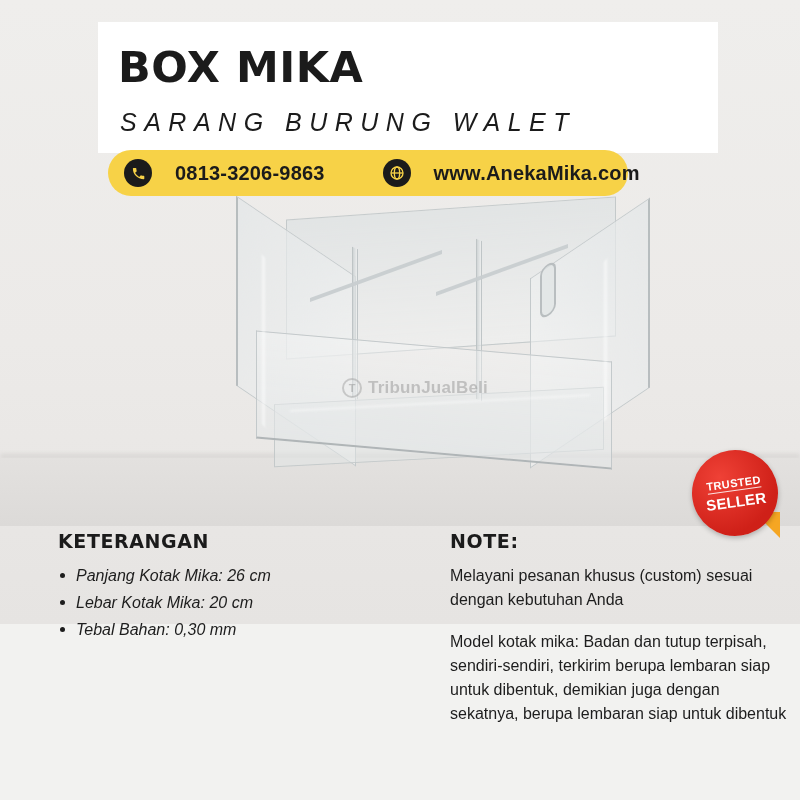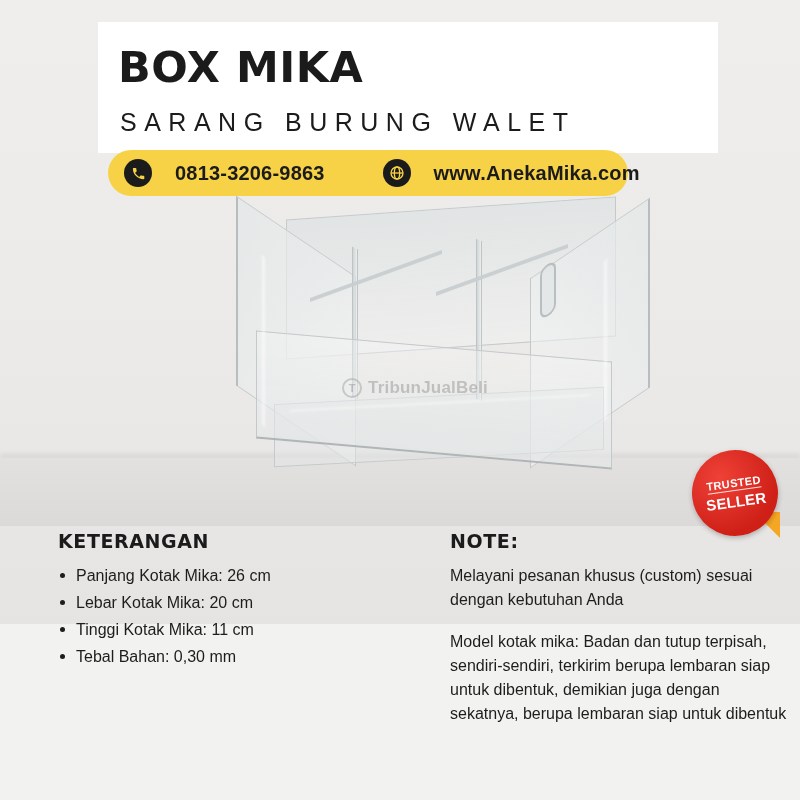--- a/index.html
+++ b/index.html
@@ -32,20 +32,21 @@
     font-family: "DejaVu Sans", sans-serif;
   }
   .title-sub {
     position: absolute;
     left: 120px; top: 108px;
     font-size: 25px;
     font-weight: 400;
     letter-spacing: 7.5px;
     color: #1b1b1b;
     font-family: "Liberation Sans", sans-serif;
+    font-style: italic;
   }
 
   
   .contact-bar {
     position: absolute;
     left: 108px; top: 150px;
     width: 520px; height: 46px;
     background: #f7d247;
     border-radius: 23px;
     display: flex;
@@ -260,20 +261,21 @@
   .heading {
     font-size: 19px;
     font-weight: 700;
     color: #1b1b1b;
     letter-spacing: 0.6px;
     margin-bottom: 12px;
     font-family: "DejaVu Sans", sans-serif;
   }
   ul.spec-list {
     list-style: none;
+    font-style: italic;
   }
   ul.spec-list li {
     position: relative;
     padding-left: 18px;
     font-size: 16px;
     line-height: 23px;
     color: #1d1d1d;
     margin-bottom: 4px;
   }
   ul.spec-list li::before {
@@ -350,21 +352,20 @@
       <div class="trusted-top">TRUSTED</div>
       <div class="trusted-bottom">SELLER</div>
     </div>
   </div>
 
   <div class="col-left">
     <div class="heading">KETERANGAN</div>
     <ul class="spec-list">
       <li>Panjang Kotak Mika: 26 cm</li>
       <li>Lebar Kotak Mika: 20 cm</li>
-      <li>Tinggi Kotak Mika: 11 cm</li>
       <li>Tebal Bahan: 0,30 mm</li>
     </ul>
   </div>
 
   <div class="col-right">
     <div class="heading">NOTE:</div>
     <p class="note-p">Melayani pesanan khusus (custom) sesuai dengan kebutuhan Anda</p>
     <p class="note-p">Model kotak mika: Badan dan tutup terpisah, sendiri-sendiri, terkirim berupa lembaran siap untuk dibentuk, demikian juga dengan sekatnya, berupa lembaran siap untuk dibentuk</p>
   </div>
 

